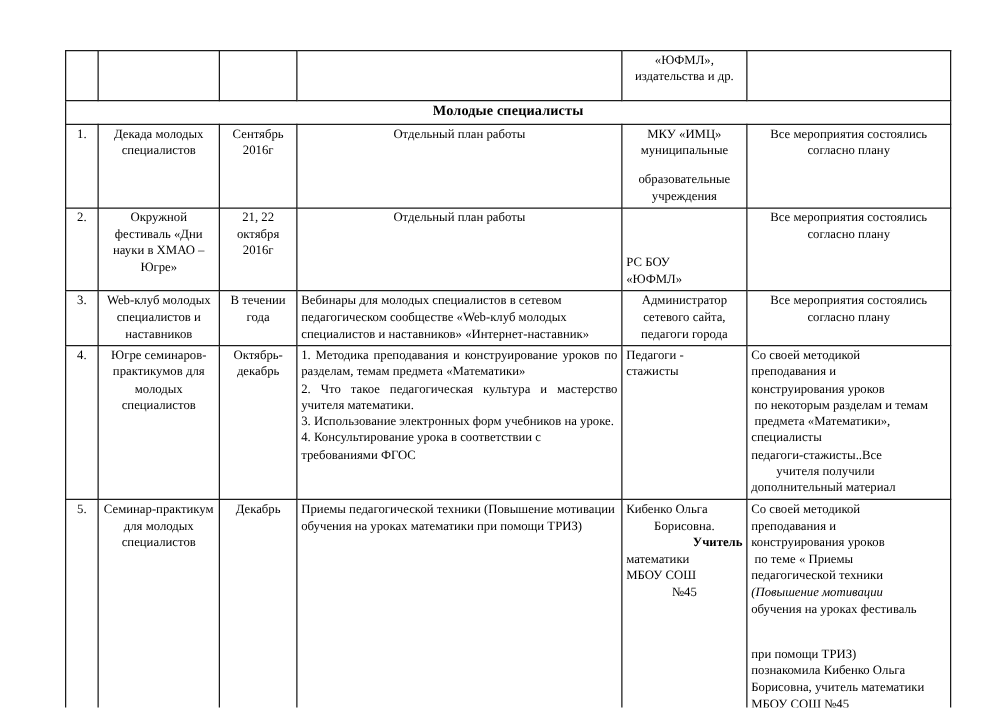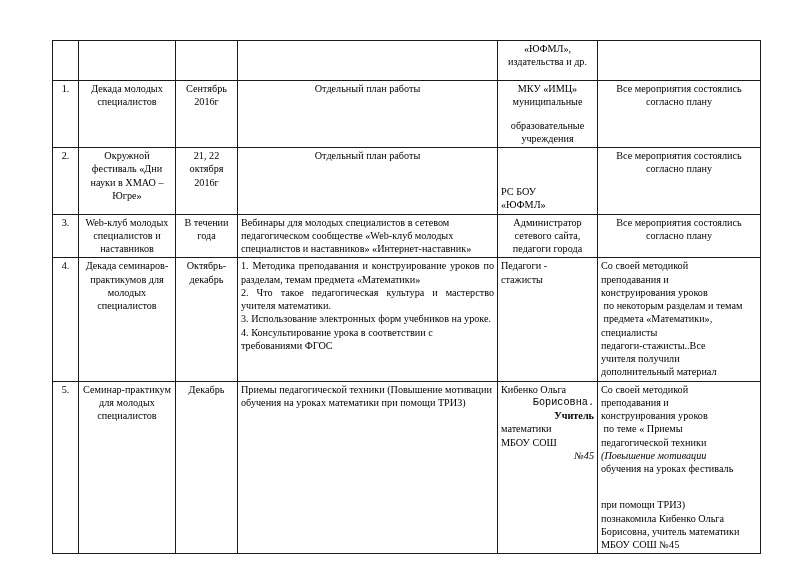--- a/index.html
+++ b/index.html
@@ -102,20 +102,23 @@
 
       <tr class="blank-row">
         <td class="num-cell"></td>
         <td class="cell-center"></td>
         <td class="cell-center"></td>
         <td class="cell-center"></td>
         <td class="cell-center">«ЮФМЛ», издательства и др.</td>
         <td class="cell-left"></td>
       </tr>
 
+      <tr>
+        <td class="section-title" colspan="6">Молодые специалисты</td>
+      </tr>
 
     <tr>
           <td class="num-cell">1.</td>
           <td class="cell-center">Декада молодых специалистов</td>
           <td class="cell-center">Сентябрь 2016г</td>
           <td class="desc-lines cell-center">
             <p style="text-align: center;">Отдельный план работы</p>
           </td>
           <td class="stack cell-center">
             <p style="text-align: center;">МКУ «ИМЦ»</p>
@@ -156,58 +159,58 @@
             <p style="text-align: center;">сетевого сайта,</p>
             <p style="text-align: center;">педагоги города</p>
           </td>
           <td class="stack cell-center">
             <p style="text-align: center; white-space: pre-wrap;">Все мероприятия состоялись</p>
             <p style="text-align: center; white-space: pre-wrap;">согласно плану</p>
           </td>
         </tr>
         <tr>
           <td class="num-cell">4.</td>
-          <td class="cell-center">Декада семинаров-практикумов для молодых специалистов</td>
+          <td class="cell-center">Югре семинаров-практикумов для молодых специалистов</td>
           <td class="cell-center">Октябрь-декабрь</td>
           <td class="desc-lines cell-justify">
             <p>1. Методика преподавания и конструирование уроков по разделам, темам предмета «Математики»</p>
             <p>2. Что такое педагогическая культура и мастерство учителя математики.</p>
             <p>3. Использование электронных форм учебников на уроке.</p>
             <p>4. Консультирование урока в соответствии с требованиями ФГОС</p>
           </td>
           <td class="stack cell-left">
             <p style="text-align: left;">Педагоги -</p>
             <p style="text-align: left;">стажисты</p>
           </td>
           <td class="stack cell-left">
             <p style="text-align: left; white-space: pre-wrap;">Со своей методикой</p>
             <p style="text-align: left; white-space: pre-wrap;">преподавания и</p>
             <p style="text-align: left; white-space: pre-wrap;">конструирования уроков</p>
             <p style="text-align: left; white-space: pre-wrap;"> по некоторым разделам и темам</p>
             <p style="text-align: left; white-space: pre-wrap;"> предмета «Математики»,</p>
             <p style="text-align: left; white-space: pre-wrap;">специалисты</p>
             <p style="text-align: left; white-space: pre-wrap;">педагоги-стажисты..Все</p>
-            <p style="text-align: left; white-space: pre-wrap;">учителя получили</p>
+            <p style="text-align: left; white-space: pre-wrap; margin-left: 20px;">учителя получили</p>
             <p style="text-align: left; white-space: pre-wrap;">дополнительный материал</p>
           </td>
         </tr>
         <tr>
           <td class="num-cell">5.</td>
           <td class="cell-center">Семинар-практикум для молодых специалистов</td>
           <td class="cell-center">Декабрь</td>
           <td class="desc-lines cell-justify">
             <p>Приемы педагогической техники (Повышение мотивации обучения на уроках математики при помощи ТРИЗ)</p>
           </td>
           <td class="stack cell-left">
             <p style="text-align: left;">Кибенко Ольга</p>
-            <p style="text-align: right; font-family: Liberation Mono, monospace;">Борисовна.</p>
+            <p style="text-align: center;">Борисовна.</p>
             <p style="text-align: right; font-weight: bold;">Учитель</p>
             <p style="text-align: left;">математики</p>
             <p style="text-align: left;">МБОУ СОШ</p>
-            <p style="text-align: right; font-style: italic;">№45</p>
+            <p style="text-align: center;">№45</p>
           </td>
           <td class="stack cell-left">
             <p style="text-align: left; white-space: pre-wrap;">Со своей методикой</p>
             <p style="text-align: left; white-space: pre-wrap;">преподавания и</p>
             <p style="text-align: left; white-space: pre-wrap;">конструирования уроков</p>
             <p style="text-align: left; white-space: pre-wrap;"> по теме « Приемы</p>
             <p style="text-align: left; white-space: pre-wrap;">педагогической техники</p>
             <p style="text-align: left; white-space: pre-wrap; font-style: italic;">(Повышение мотивации</p>
             <p style="text-align: left; white-space: pre-wrap;">обучения на уроках фестиваль</p>
             <p style="text-align: left; white-space: pre-wrap; margin-top: 23px;">при помощи ТРИЗ)</p>

